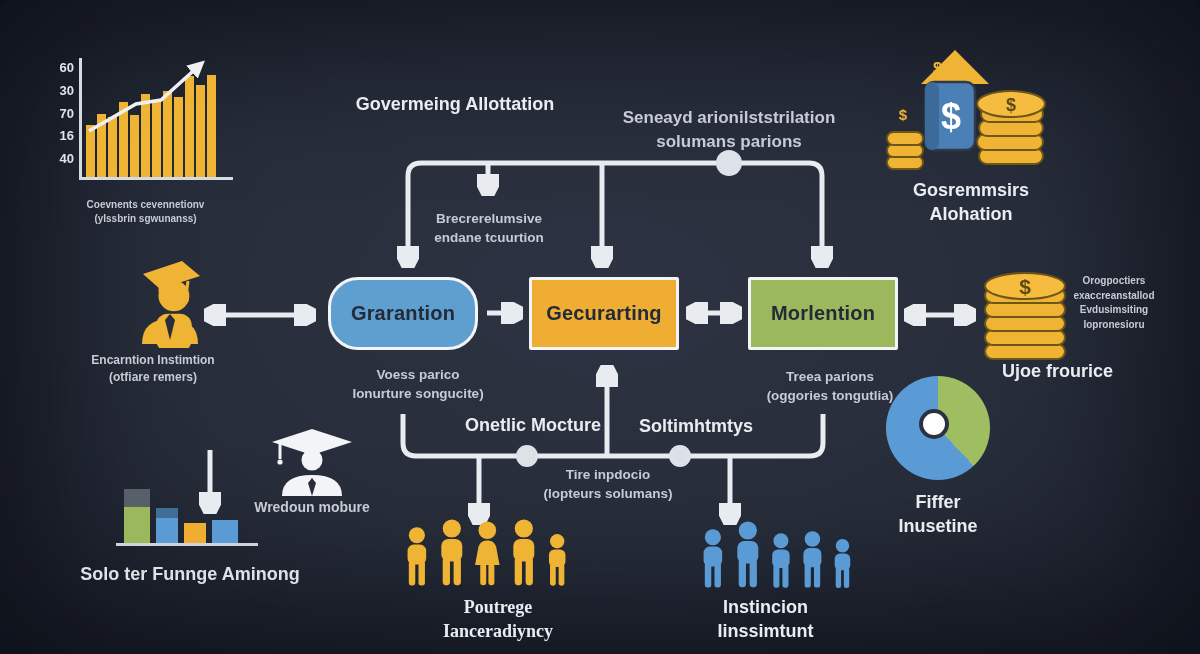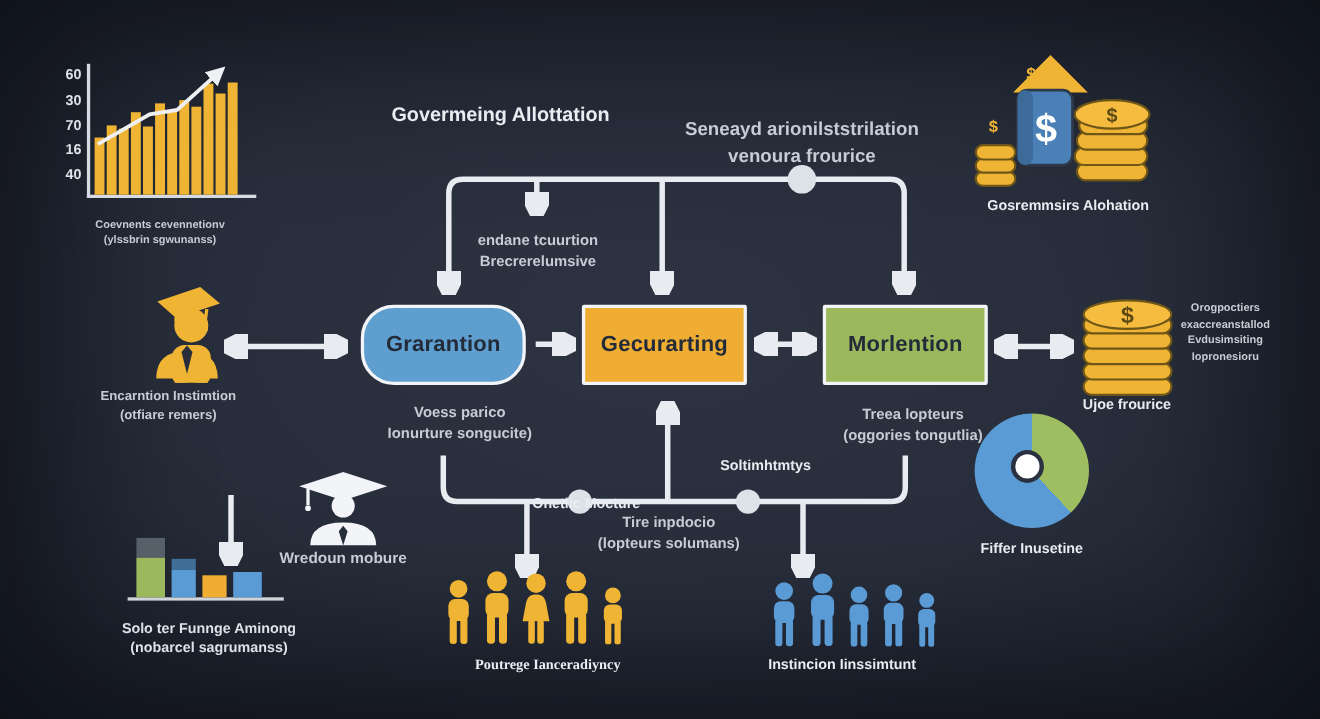--- a/index.html
+++ b/index.html
@@ -6,21 +6,21 @@
   *{box-sizing:border-box;}
   .canvas{
     position:relative;width:1200px;height:654px;margin:0 auto;overflow:hidden;
     font-family:"Liberation Sans",sans-serif;
     background:radial-gradient(ellipse at 50% 45%, #2d3342 0%, #272d3a 52%, #1a1f2a 100%);
     border-radius:16px;
     box-shadow:inset 0 0 130px 45px rgba(6,8,14,0.55);
   }
   .abs{position:absolute;}
   .cap{position:absolute;text-align:center;color:#c6cbd4;font-size:13.5px;font-weight:600;line-height:1.4;}
-  .lbl{position:absolute;text-align:center;color:#e9edf2;font-weight:700;font-size:13px;line-height:1.35;}
+  .lbl{position:absolute;text-align:center;color:#e9edf2;font-weight:700;font-size:18px;line-height:1.35;}
   .overlay{position:absolute;left:0;top:0;width:1200px;height:654px;pointer-events:none;}
   .overlay path,.overlay line{stroke:#e8ebf0;stroke-width:5;fill:none;stroke-linejoin:round;}
 
   
   .tl-chart{left:48px;top:56px;width:190px;height:132px;}
   .tl-ylabels{position:absolute;left:0;top:4px;height:106px;width:26px;display:flex;flex-direction:column;justify-content:space-between;text-align:right;color:#dfe3ea;font-size:13px;font-weight:700;}
   .tl-vaxis{position:absolute;left:31px;top:2px;width:3px;height:122px;background:#d6dae2;}
   .tl-haxis{position:absolute;left:31px;top:121px;width:154px;height:3px;background:#d6dae2;}
   .gbars{position:absolute;left:38px;top:0;height:121px;display:flex;align-items:flex-end;gap:2px;}
   .gbars div{width:9px;}
@@ -135,21 +135,21 @@
   </div>
   <div class="cap tl-caption">
     <div>Coevnents cevennetionv</div>
     <div>(ylssbrin sgwunanss)</div>
   </div>
 
   <div class="lbl" style="left:340px;top:92px;width:230px;font-size:18px;">Govermeing Allottation</div>
 
   <div class="cap" style="left:615px;top:106px;width:228px;font-size:17px;">
     <div>Seneayd arionilststrilation</div>
-    <div>venoura frourice</div>
+    <div>solumans parions</div>
   </div>
 
   <div class="money-amount">$ 52</div>
   <svg class="abs" style="left:885px;top:48px;" width="172" height="128" viewBox="0 0 172 128">
     <path d="M70 2 L104 36 H88 V70 H52 V36 H36 z" fill="#f0b434"></path>
     <g stroke="#6e5618" stroke-width="2" fill="#f0b434">
       <rect x="94" y="100" width="64" height="16" rx="8"></rect>
       <rect x="92" y="86" width="66" height="16" rx="8"></rect>
       <rect x="94" y="72" width="64" height="16" rx="8"></rect>
       <rect x="96" y="58" width="62" height="16" rx="8"></rect>
@@ -184,35 +184,35 @@
   <div class="cap" style="left:48px;top:352px;width:210px;font-size:12px;">
     <div>Encarntion Instimtion</div>
     <div>(otfiare remers)</div>
   </div>
 
   <div class="box box-blue">Grarantion</div>
   <div class="box box-yellow">Gecurarting</div>
   <div class="box box-green">Morlention</div>
 
   <div class="cap" style="left:398px;top:210px;width:182px;">
+    <div>Brecrerelumsive</div>
     <div>endane tcuurtion</div>
-    <div>Brecrerelumsive</div>
   </div>
   <div class="cap" style="left:328px;top:366px;width:180px;">
     <div>Voess parico</div>
     <div>Ionurture songucite)</div>
   </div>
-  <div class="lbl" style="left:448px;top:413px;width:170px;margin-top:36px;">Onetlic Mocture</div>
+  <div class="lbl" style="left:448px;top:413px;width:170px;">Onetlic Mocture</div>
   <div class="lbl" style="left:616px;top:414px;width:160px;">Soltimhtmtys</div>
   <div class="cap" style="left:518px;top:466px;width:180px;">
     <div>Tire inpdocio</div>
     <div>(lopteurs solumans)</div>
   </div>
   <div class="cap" style="left:742px;top:368px;width:176px;">
-    <div>Treea lopteurs</div>
+    <div>Treea parions</div>
     <div>(oggories tongutlia)</div>
   </div>
 
   <svg class="abs" style="left:268px;top:416px;" width="88" height="80" viewBox="0 0 88 80" fill="#f2f4f8">
     <circle cx="44" cy="44" r="10.5"></circle>
     <path d="M14 80 q0-21 30-21 q30 0 30 21 z"></path>
     <polygon points="44,62 48,67 44,80 40,67" fill="#272d3a"></polygon>
     <polygon points="44,13 84,26 44,39 4,26"></polygon>
     <path d="M12 28 V43" stroke="#f2f4f8" stroke-width="3" fill="none"></path>
     <circle cx="12" cy="46" r="2.6"></circle>
@@ -232,21 +232,20 @@
         <div class="mbar" style="width: 22px;">
           <div style="height: 20px; background: rgb(240, 173, 51);"></div>
         </div>
         <div class="mbar" style="width: 26px;">
           <div style="height: 23px; background: rgb(91, 155, 213);"></div>
         </div>
       </div>
   </div>
   <div class="lbl" style="left:70px;top:562px;width:240px;color:#dde1e8;">
     <div>Solo ter Funnge Aminong</div>
-    <div>(nobarcel sagrumanss)</div>
   </div>
 
   <div class="people people-yellow" style="left:402px;top:518px;">
     <svg style="height:62px" viewBox="0 0 24 50">
         <use href="#person-male"></use>
       </svg>
     <svg style="height:70px" viewBox="0 0 24 50">
         <use href="#person-male"></use>
       </svg>
     <svg style="height:68px" viewBox="0 0 24 50">
@@ -289,21 +288,21 @@
     <g stroke="#6e5618" stroke-width="2" fill="#f0b434">
       <rect x="3" y="76" width="80" height="15" rx="7.5"></rect>
       <rect x="3" y="62" width="80" height="15" rx="7.5"></rect>
       <rect x="3" y="48" width="80" height="15" rx="7.5"></rect>
       <rect x="3" y="34" width="80" height="15" rx="7.5"></rect>
       <rect x="3" y="20" width="80" height="15" rx="7.5"></rect>
     </g>
     <ellipse cx="43" cy="18" rx="40" ry="13" fill="#f5bc3f" stroke="#6e5618" stroke-width="2"></ellipse>
     <text x="43" y="26" text-anchor="middle" font-family="Liberation Sans, sans-serif" font-size="21" font-weight="bold" fill="#5d4a12">$</text>
   </svg>
-  <div class="lbl" style="left:962px;top:359px;width:125px;">Ujoe frourice</div>
+  <div class="lbl" style="left:995px;top:359px;width:125px;">Ujoe frourice</div>
 
   <div class="cap note-lines" style="left:1038px;top:274px;width:152px;font-size:10px;">
     <div>Orogpoctiers</div>
     <div>exaccreanstallod</div>
     <div>Evdusimsiting</div>
     <div>Iopronesioru</div>
   </div>
 
 </div>
 

